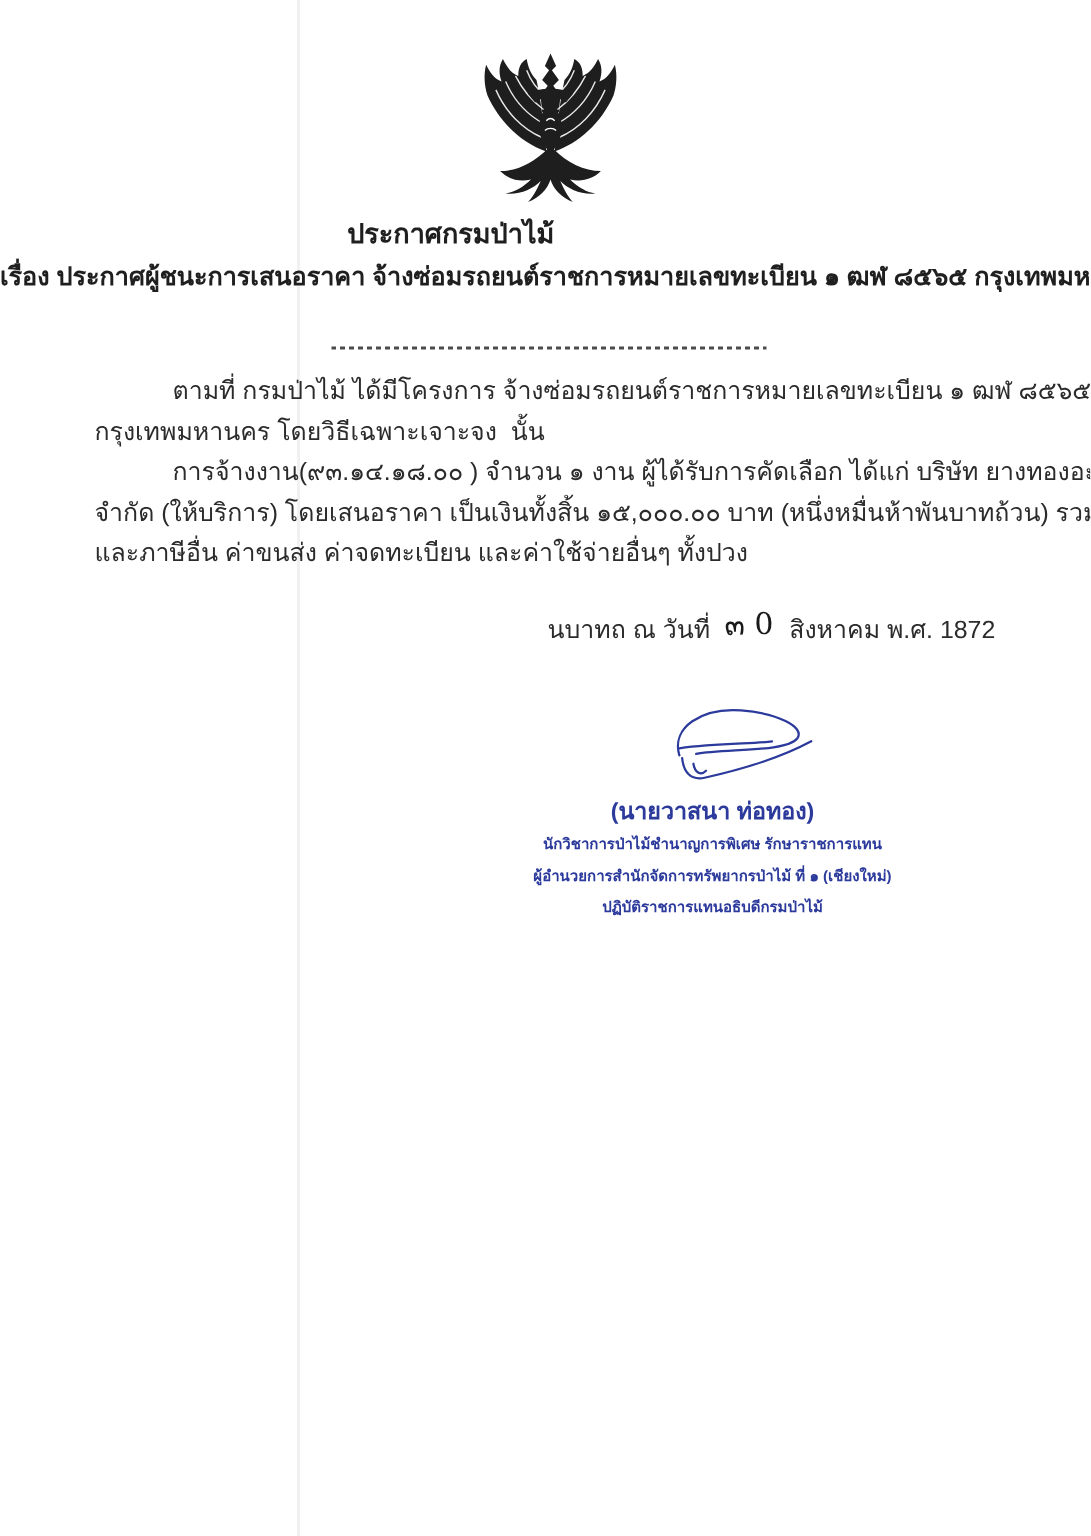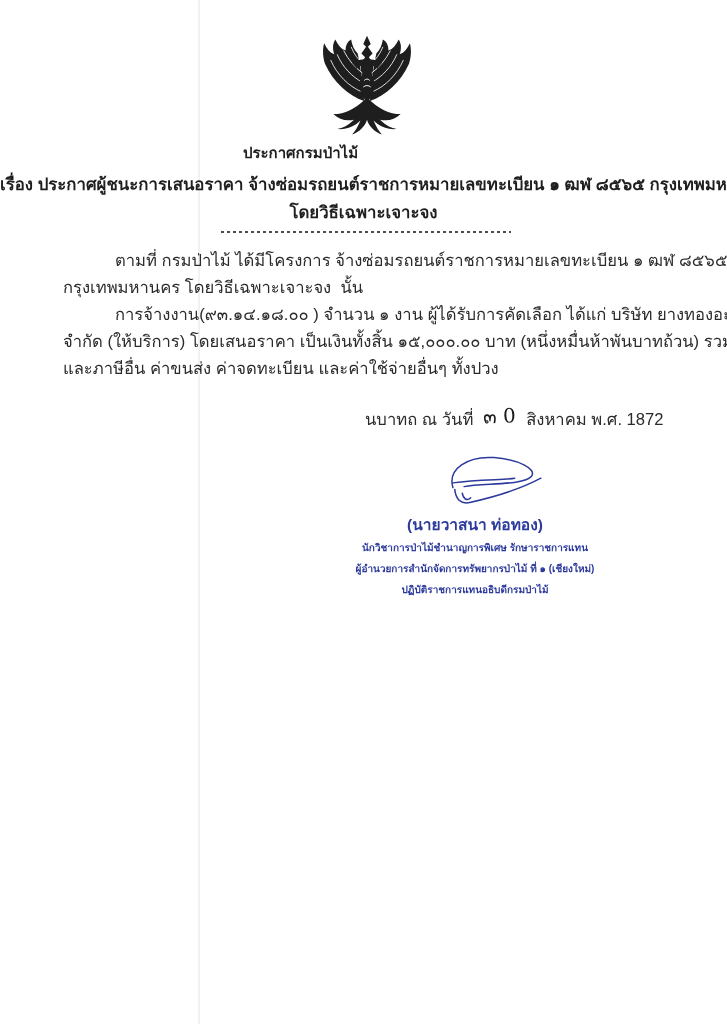--- a/index.html
+++ b/index.html
@@ -13,21 +13,21 @@
   }
   .scan-line{
     position:absolute;left:198px;top:0;width:2px;height:1024px;
     background:#f1f1f1;
   }
   .emblem{
     position:absolute;left:311px;top:34px;width:112px;height:106px;
   }
   .heading{
     position:absolute;left:0;top:141px;width:601px;
-    text-align:center;font-weight:bold;font-size:15px;color:#1f1f1f;
+    text-align:center;font-weight:bold;font-size:18px;color:#1f1f1f;
   }
   .subject{
     position:absolute;left:0;width:727px;text-align:center;
     font-weight:bold;font-size:16.8px;color:#1f1f1f;white-space:nowrap;
   }
   .subject.l1{top:171px;}
   .subject.l2{top:199px;}
   .dashes{
     position:absolute;left:221px;top:231px;width:290px;height:2px;
     background:repeating-linear-gradient(90deg,#4c4c4c 0 3px,transparent 3px 6px);
@@ -42,21 +42,21 @@
     position:absolute;left:365px;top:402px;
     font-size:16.6px;color:#2b2b2b;white-space:nowrap;
   }
   .dateline .hand{
     display:inline-block;
     font-family:"DejaVu Serif",serif;
     font-size:20px;color:#1a1a1a;
     margin:0 10px;transform:rotate(-2deg) translateY(-2px);
   }
   .sigblock{
-    position:absolute;left:335px;top:452px;width:280px;
+    position:absolute;left:335px;top:468px;width:280px;
     text-align:center;color:#2c3a9c;
   }
   .sig-svg{display:block;margin:0 auto;margin-left:108px;}
   .sig-name{font-size:15.5px;font-weight:bold;margin-top:2px;}
   .sig-title{font-size:10px;line-height:21px;font-weight:bold;}
 </style>
 </head>
 <body>
 
 <div class="page">
@@ -92,21 +92,20 @@
       <path d="M57,48 C59,46 61,46 63,48 M56,55 C58,53 62,53 64,55" stroke="#ffffff" stroke-width="1" fill="none"></path>
 
       <path d="M58,68 C48,78 36,84 24,84 C30,90 38,92 46,90 C40,96 34,99 28,100 C38,101 47,97 53,91 C50,98 47,103 44,106 C52,103 58,97 60,90 C62,97 68,103 76,106 C73,103 70,98 67,91 C73,97 82,101 92,100 C86,99 80,96 74,90 C82,92 90,90 96,84 C84,84 72,78 62,68 Z" fill="#1e1e1e"></path>
       <path d="M50,84 L48,94 M70,84 L72,94" stroke="#1e1e1e" stroke-width="2"></path>
     </svg>
   </div>
 
   <div class="heading">ประกาศกรมป่าไม้</div>
 
   <div class="subject l1">เรื่อง ประกาศผู้ชนะการเสนอราคา จ้างซ่อมรถยนต์ราชการหมายเลขทะเบียน ๑ ฒฬ ๘๕๖๕ กรุงเทพมหานคร</div>
-  <div class="subject l2">โดยวิธีเฉพาะเจาะจง</div>
 
   <div class="dashes"></div>
 
   <div class="bodytext">
     <div class="line indent">ตามที่ กรมป่าไม้ ได้มีโครงการ จ้างซ่อมรถยนต์ราชการหมายเลขทะเบียน ๑ ฒฬ ๘๕๖๕</div>
     <div class="line">กรุงเทพมหานคร โดยวิธีเฉพาะเจาะจง&nbsp; นั้น</div>
     <div class="line indent">การจ้างงาน(๙๓.๑๔.๑๘.๐๐ ) จำนวน ๑ งาน ผู้ได้รับการคัดเลือก ได้แก่ บริษัท ยางทองอะไหล่ยนต์</div>
     <div class="line">จำกัด (ให้บริการ) โดยเสนอราคา เป็นเงินทั้งสิ้น ๑๕,๐๐๐.๐๐ บาท (หนึ่งหมื่นห้าพันบาทถ้วน) รวมภาษีมูลค่าเพิ่ม</div>
     <div class="line">และภาษีอื่น ค่าขนส่ง ค่าจดทะเบียน และค่าใช้จ่ายอื่นๆ ทั้งปวง</div>
   </div>

